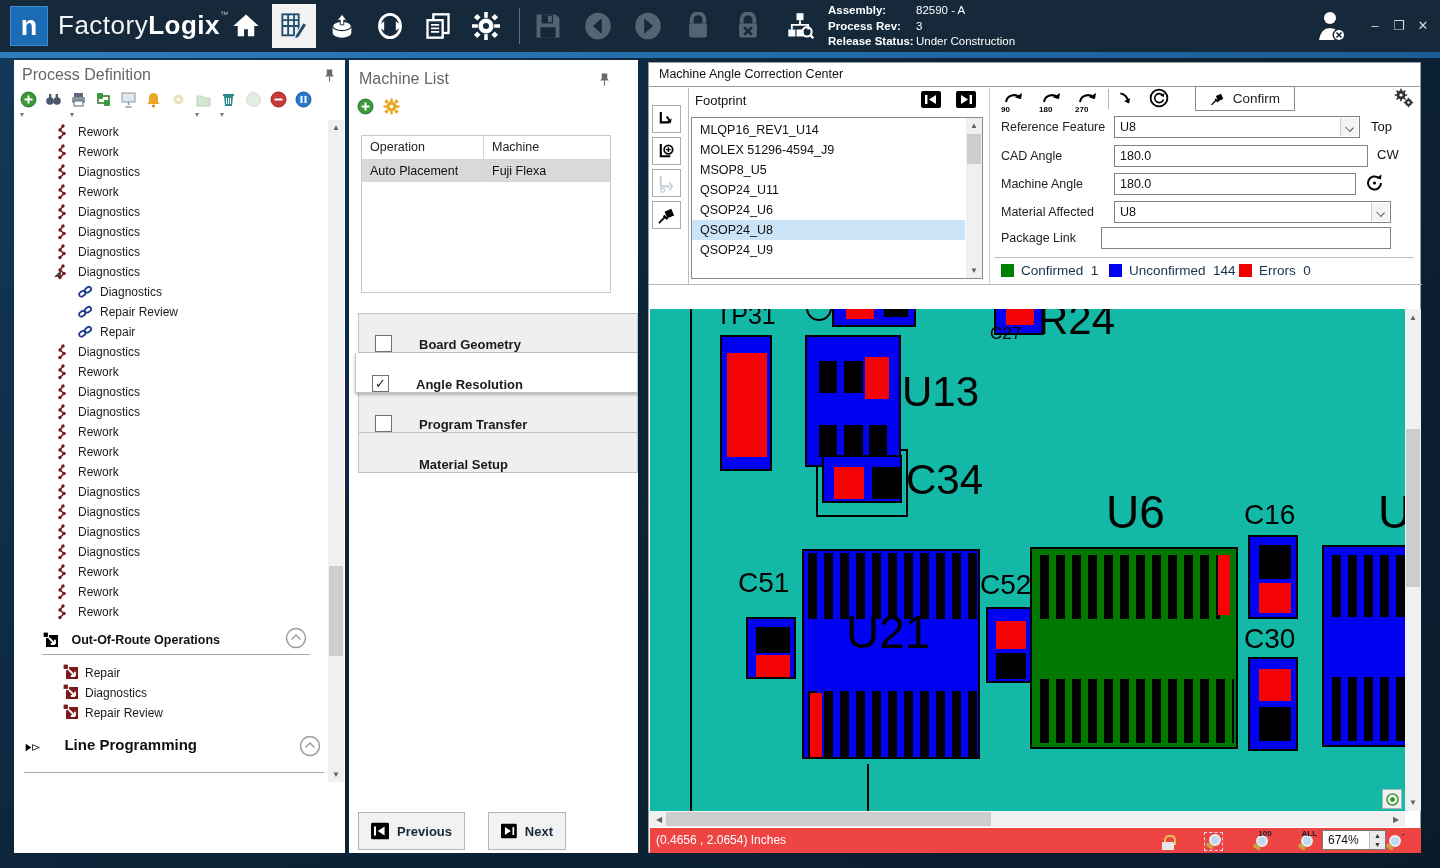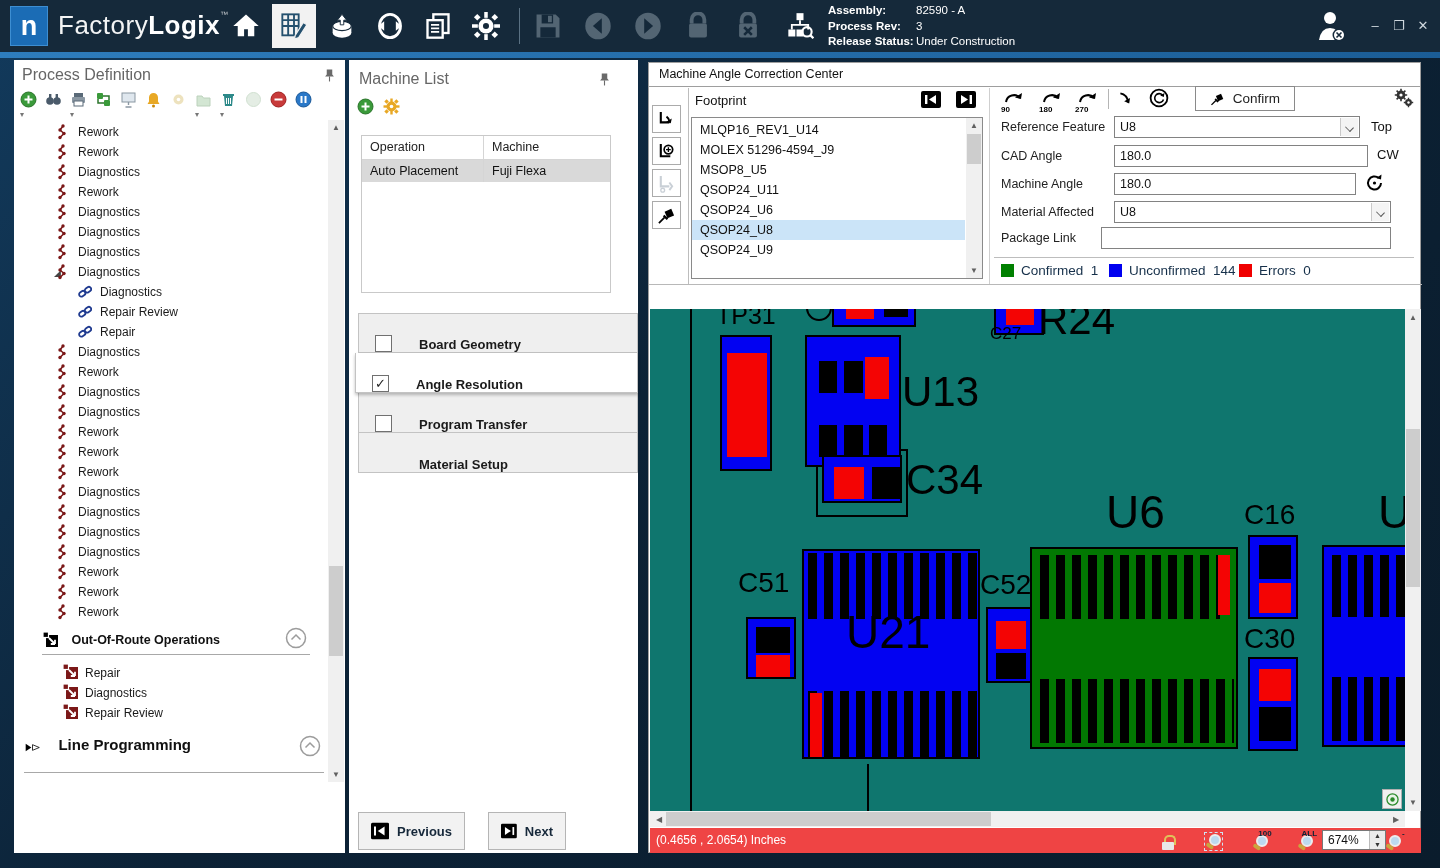--- a/index.html
+++ b/index.html
@@ -88,21 +88,21 @@
   .side-lbl { position:absolute; font-size:13px; color:#111; }
   .legend-item { position:absolute; font-size:13.5px; color:#16304a; }
   .legend-sw { display:inline-block; width:13px; height:13px; vertical-align:-2px; margin-right:7px; }
   .rot-ic { position:absolute; width:26px; height:22px; }
   .rot-ic svg { width:24px; height:16px; }
   .rot-ic b { position:absolute; left:0; bottom:-3px; font-size:8px; font-weight:bold; color:#000; }
   .confirm-btn { position:absolute; height:25px; border:1px solid #8a8a8a; background:#fff;
     display:flex; align-items:center; gap:8px; padding:0 14px; font-size:13.5px; color:#222; }
 
   
-  #pcb-viewer { position:absolute; overflow:hidden; background:#0f766e; }
+  #pcb-viewer { position:absolute; overflow:hidden; background:#14b8a6; }
   .pcb-body { position:absolute; border:2px solid #000; }
   .pcb-pad { position:absolute; }
   .pcb-label { position:absolute; color:#000; white-space:nowrap; line-height:1; }
   .statusbar { position:absolute; background:#ef4444; color:#fff; font-size:12px; }
   .mag { position:relative; width:17px; height:17px; display:inline-block; }
   .mag::before { content:""; position:absolute; left:4px; top:1px; width:8px; height:8px;
     border:2px solid #ececec; border-radius:50%; background:#bcd9ef; }
   .mag::after { content:""; position:absolute; left:1px; top:11px; width:8px; height:3.5px;
     background:#caa53d; transform:rotate(35deg); border-radius:2px; }
   .mag b { position:absolute; top:-5px; right:-3px; font-size:8px; font-weight:bold; color:#0c2236; font-style:normal; }
@@ -489,21 +489,21 @@
             <rect x="1" y="1" width="5.5" height="5.5" fill="#7b1818" stroke="#fff" stroke-width="1.2"></rect>
             <path d="M7 7 L13 13 M13 13 v-4.2 M13 13 h-4.2" stroke="#fff" stroke-width="1.8" fill="none"></path>
           </svg></span><span style="margin-left:8px">Repair Review</span></div>
     </div>
 
   <div class="abs" style="left:10px; top:676px; width:290px; height:26px;">
     <span class="mini-icon" style="width:30px;"><svg viewBox="0 0 30 17">
           <path d="M13 8.5 L3 2 v13 z" fill="#000"></path>
           <path d="M15 3.5 L27 8.5 L15 13.5 z" fill="#fff" stroke="#000" stroke-width="1.4"></path>
         </svg></span>
-    <span class="sec-hdr" style="font-size:15px; vertical-align:2px;">Line Programming</span>
+    <span class="sec-hdr" style="font-size:15px; margin-left:6px; vertical-align:2px;">Line Programming</span>
   </div>
   <span class="upcircle abs" style="left:285px; top:675px;"><svg viewBox="0 0 22 22">
         <circle cx="11" cy="11" r="9.5" fill="none" stroke="#9c9c9c" stroke-width="1.5"></circle>
         <path d="M6.5 12.5 l4.5 -4.5 4.5 4.5" fill="none" stroke="#9c9c9c" stroke-width="1.5"></path>
       </svg></span>
   <div class="divider" style="left:10px; top:712px; width:300px;"></div>
 
   <div class="sb-track" style="right:1px; top:60px; width:16px; height:662px;">
     <div class="sb-arrow" style="top:3px;">▲</div>
     <div class="sb-thumb" style="left:1px; top:446px; width:14px; height:90px;"></div>

